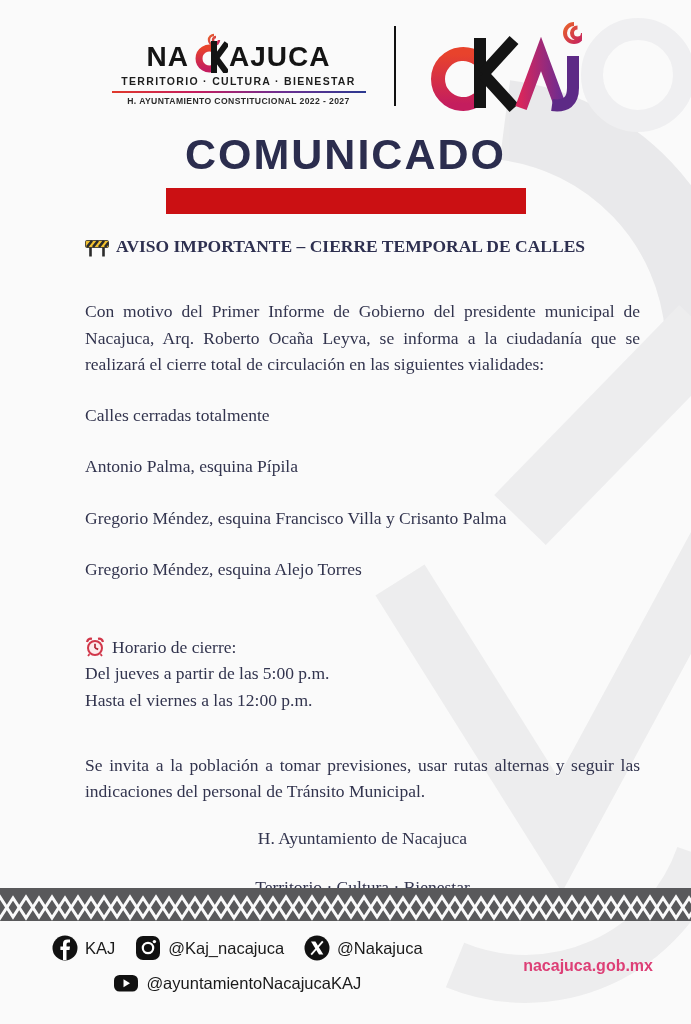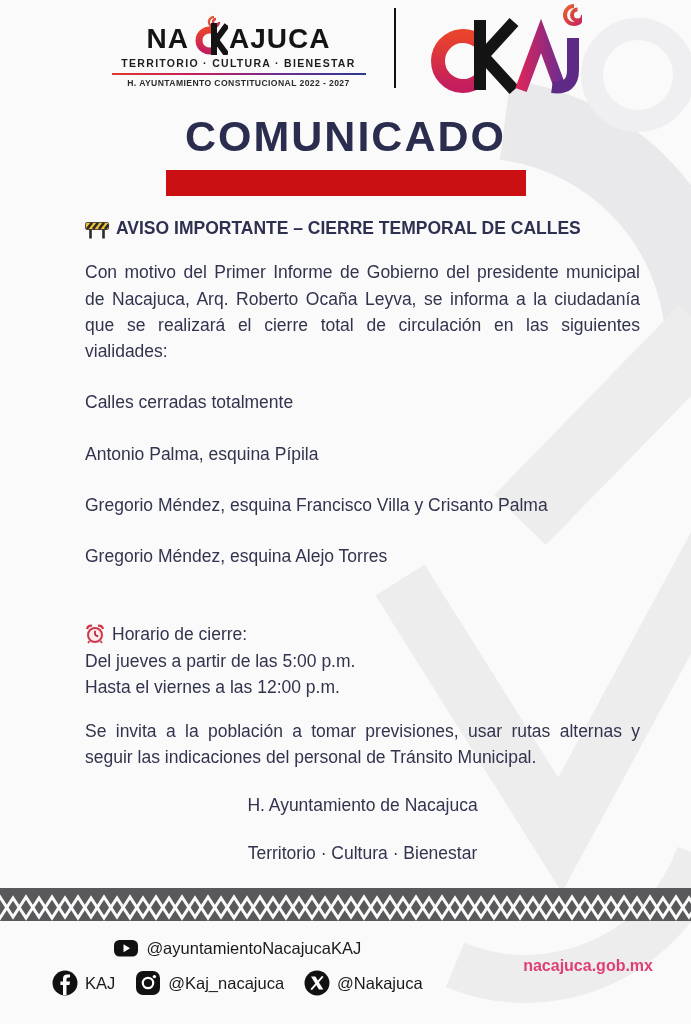--- a/index.html
+++ b/index.html
@@ -6,37 +6,37 @@
   html,body { background:#ddd; }
   .page {
     position:relative; width:691px; height:1024px; margin:0 auto;
     background:#fafafa; overflow:hidden;
     font-family:"Liberation Sans","DejaVu Sans",sans-serif;
     color:#32344e;
   }
   .watermark { position:absolute; inset:0; pointer-events:none; }
 
   
-  .header { position:relative; display:flex; align-items:center; justify-content:center; gap:26px; }
+  .header { position:relative; display:flex; align-items:center; justify-content:center; gap:26px; padding-top:18px; }
   .logo-nacajuca { width:258px; text-align:center; }
   .wordmark { display:flex; align-items:flex-end; justify-content:center; font-weight:800; font-size:28px; letter-spacing:1px; color:#141414; line-height:1; }
   .wordmark svg { margin:0 1px -2px 1px; }
   .logo-tagline { margin-top:4px; font-size:10.5px; font-weight:700; letter-spacing:1.3px; color:#1d1d1d; white-space:nowrap; }
   .logo-rule { height:2px; margin:4px 2px 3px; background:linear-gradient(90deg,#e0392b,#c41d5e,#6c2e91,#2b3990); }
   .logo-subline { font-size:8.6px; font-weight:700; letter-spacing:0.4px; color:#2a2a2a; white-space:nowrap; }
   .logo-divider { width:2px; height:80px; background:#111; }
 
   
   .title { margin-top:16px; text-align:center; font-size:43px; font-weight:700; letter-spacing:2px; color:#2b2d4e; position:relative; }
   .title-bar { width:360px; height:26px; margin:9px auto 0; position:relative; }
 
   
-  .content { position:relative; padding:0 51px 0 85px; font-size:17.5px; line-height:1.5; font-weight:500; }
+  .content { position:relative; padding:0 51px 0 85px; font-size:17.5px; line-height:1.5; font-weight:500;font-family:Liberation Serif, serif; }
   .notice-heading { margin-top:19px; font-weight:700; font-size:17.5px; color:#2e3050; display:flex; align-items:center; gap:7px; }
-  .para { margin-top:18px; text-align:justify; }
+  .para { margin-top:39px; text-align:justify; }
   .plain-line { margin-top:25px; }
   .schedule { margin-top:52px; }
   .schedule-label { display:flex; align-items:center; gap:7px; }
   .centered-block { text-align:center; }
   .thanks { margin-top:37px; }
   .signature { margin-top:21px; }
   .motto { margin-top:22px; }
 
   
   .footer { position:absolute; left:0; right:0; bottom:0; }
@@ -168,31 +168,20 @@
           <rect width="26" height="33" fill="#59595b"></rect>
           <path d="M -2 6 L 13 29 L 28 6" fill="none" stroke="#fafafa" stroke-width="3"></path>
           <path d="M -2 33 L 13 10 L 28 33" fill="none" stroke="#fafafa" stroke-width="3"></path>
         </pattern>
       </defs>
       <rect width="691" height="33" fill="url(#zz)"></rect>
     </svg>
 
     <div class="footer-row">
       <div class="social">
-        <div class="social-row second">
-
-          <span class="social-item">
-            <svg width="26" height="26" viewBox="0 0 26 26">
-              <rect x="1" y="5" width="24" height="16.5" rx="5.5" fill="#111"></rect>
-              <path d="M 10.5 9.2 L 17 13.2 L 10.5 17.2 Z" fill="#fff"></path>
-            </svg>
-            <span>@ayuntamientoNacajucaKAJ</span>
-          </span>
-
-        </div>
         <div class="social-row">
 
           <span class="social-item">
             <svg width="26" height="26" viewBox="0 0 26 26">
               <circle cx="13" cy="13" r="12.5" fill="#111"></circle>
               <path d="M 14.5 25 L 14.5 15 L 17.5 15 L 18 11.5 L 14.5 11.5 L 14.5 9.2 Q 14.5 7.6 16.2 7.6 L 18 7.6 L 18 4.6 L 15.4 4.6 Q 11 4.6 11 8.8 L 11 11.5 L 8.4 11.5 L 8.4 15 L 11 15 L 11 25 Z" fill="#fff"></path>
             </svg>
             <span>KAJ</span>
           </span>
 
@@ -208,19 +197,30 @@
           <span class="social-item">
             <svg width="26" height="26" viewBox="0 0 26 26">
               <circle cx="13" cy="13" r="12.5" fill="#111"></circle>
               <path d="M 7 6.5 L 11.4 6.5 L 19.3 19.5 L 15 19.5 Z" fill="#fff"></path>
               <path d="M 18.8 6.3 L 7.2 19.7" stroke="#fff" stroke-width="1.8"></path>
             </svg>
             <span>@Nakajuca</span>
           </span>
 
         </div>
+        <div class="social-row second">
+
+          <span class="social-item">
+            <svg width="26" height="26" viewBox="0 0 26 26">
+              <rect x="1" y="5" width="24" height="16.5" rx="5.5" fill="#111"></rect>
+              <path d="M 10.5 9.2 L 17 13.2 L 10.5 17.2 Z" fill="#fff"></path>
+            </svg>
+            <span>@ayuntamientoNacajucaKAJ</span>
+          </span>
+
+        </div>
       </div>
 
       <span class="website">nacajuca.gob.mx</span>
     </div>
   </div>
 
 </div>
 
 </body></html>

